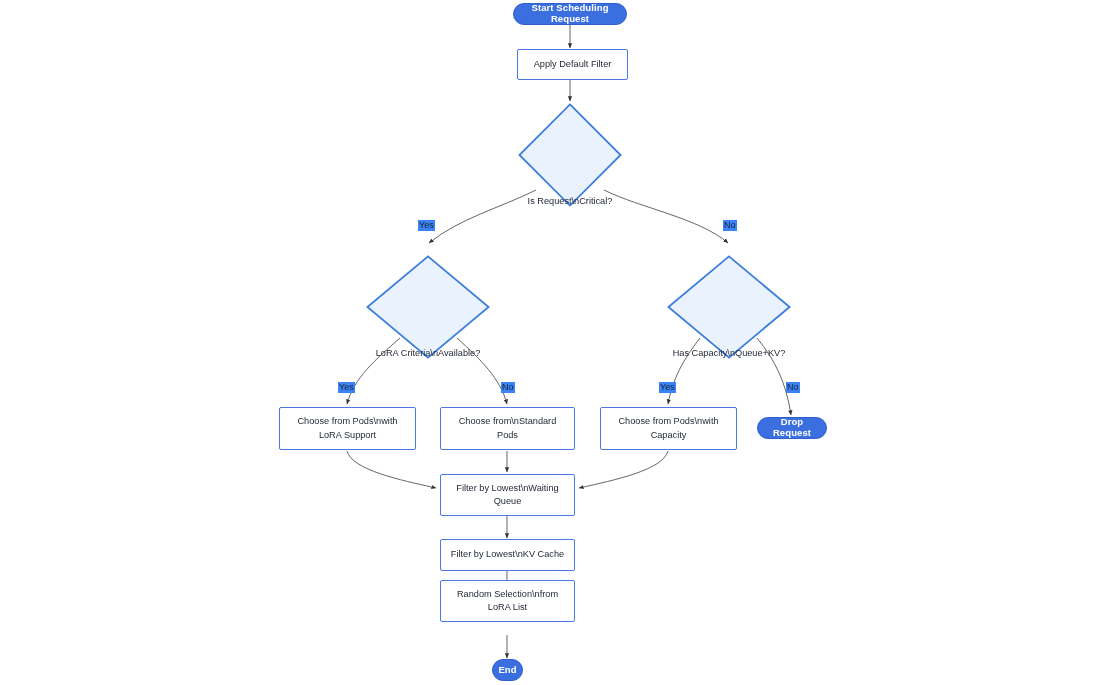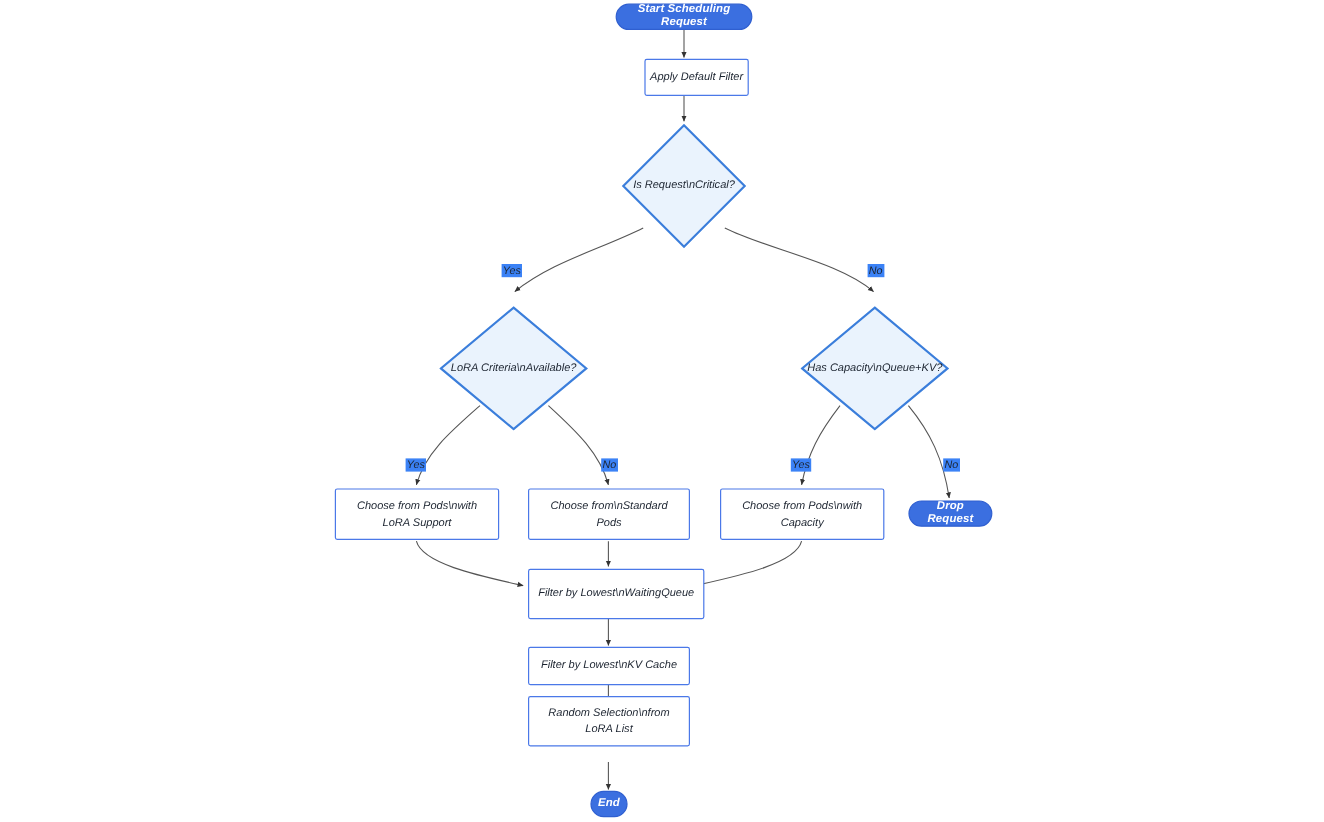--- a/index.html
+++ b/index.html
@@ -12,21 +12,20 @@
     font-family: "Liberation Sans", "DejaVu Sans", sans-serif;
     width: 1103px;
     height: 685px;
     overflow: hidden;
   }
   #diagram-root {
     position: relative;
     width: 1103px;
     height: 685px;
     background: #ffffff;
-    font-style: italic;
   }
   #edge-layer {
     position: absolute;
     left: 0;
     top: 0;
     width: 1103px;
     height: 685px;
   }
   .node {
     position: absolute;
@@ -59,20 +58,21 @@
     padding: 2px 6px;
   }
   .node-process .line {
     display: block;
     white-space: nowrap;
   }
   
   .node-decision {
     background: transparent;
     border: none;
+    align-items: flex-end;
   }
   .node-decision .diamond-shape {
     position: absolute;
     left: 0;
     top: 0;
     width: 100%;
     height: 100%;
   }
   .node-decision .diamond-label {
     position: relative;
@@ -133,21 +133,21 @@
       <path d="M507,570 L507,594"></path>
 
       <path d="M507,635 L507,658"></path>
     </g>
   </svg>
 
   <div class="node node-terminal" id="node-start" style="left:513px; top:3px; width:114px; height:22px;">
     <span>Start Scheduling Request</span>
   </div>
 
-  <div class="node node-process" id="node-apply-default-filter" style="left:517px; top:49px; width:87px; height:31px;margin-left:20px;">
+  <div class="node node-process" id="node-apply-default-filter" style="left:517px; top:49px; width:111px; height:31px;">
     <span class="line">Apply Default Filter</span>
   </div>
 
   <div class="node node-decision" id="node-is-request-critical" style="left:518px; top:103px; width:104px; height:104px;">
     <svg class="diamond-shape" viewBox="0 0 104 104" preserveAspectRatio="none">
       <polygon points="52,1.4 102.6,52 52,102.6 1.4,52" fill="#eaf3fd" stroke="#3b7edb" stroke-width="1.8"></polygon>
     </svg>
     <span class="diamond-label">Is Request\nCritical?</span>
   </div>
 
@@ -177,21 +177,21 @@
 
   <div class="node node-process" id="node-choose-pods-with-capacity" style="left:600px; top:407px; width:137px; height:43px; flex-direction:column;">
     <span class="line">Choose from Pods\nwith</span>
     <span class="line">Capacity</span>
   </div>
 
   <div class="node node-terminal" id="node-drop-request" style="left:757px; top:417px; width:70px; height:22px;">
     <span>Drop Request</span>
   </div>
 
-  <div class="node node-process" id="node-filter-lowest-waiting-queue" style="left:440px; top:474px; width:147px; height:42px; flex-direction:row;">
+  <div class="node node-process" id="node-filter-lowest-waiting-queue" style="left:440px; top:474px; width:135px; height:42px; flex-direction:column;">
     <span class="line">Filter by Lowest\nWaiting</span>
     <span class="line">Queue</span>
   </div>
 
   <div class="node node-process" id="node-filter-lowest-kv-cache" style="left:440px; top:539px; width:135px; height:32px;">
     <span class="line">Filter by Lowest\nKV Cache</span>
   </div>
 
   <div class="node node-process" id="node-random-selection-final-list" style="left:440px; top:580px; width:135px; height:42px; flex-direction:column;">
     <span class="line">Random Selection\nfrom</span>

